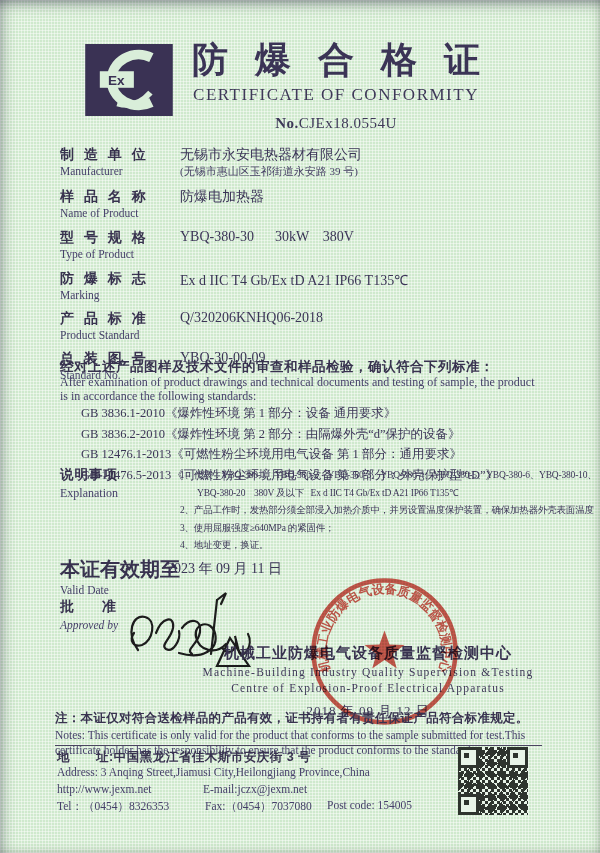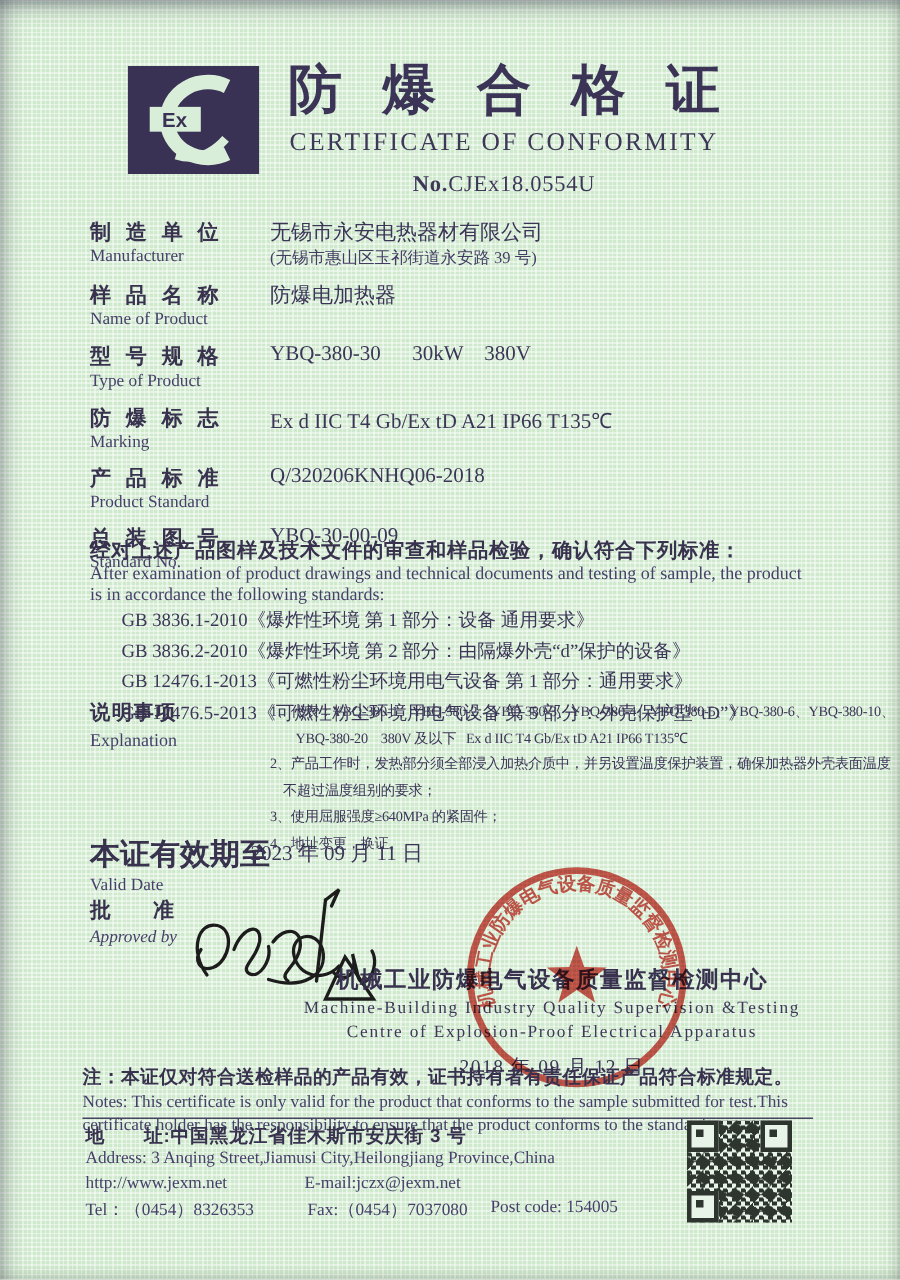--- a/index.html
+++ b/index.html
@@ -169,21 +169,20 @@
   </div>
 
   <div class="abs exp-label">
     <div class="cn">说明事项</div>
     <div class="en">Explanation</div>
   </div>
   <div class="abs exp-lines">
     <div class="pre">1、代表：YBQ-380-1、YBQ-380-2、YBQ-380-3、YBQ-380-4、YBQ-380-5、YBQ-380-6、YBQ-380-10、</div>
     <div class="pre">        YBQ-380-20    380V 及以下   Ex d IIC T4 Gb/Ex tD A21 IP66 T135℃</div>
     <div class="pre">2、产品工作时，发热部分须全部浸入加热介质中，并另设置温度保护装置，确保加热器外壳表面温度</div>
-    <div class="pre">    不超过温度组别的要求；</div>
     <div class="pre">3、使用屈服强度≥640MPa 的紧固件；</div>
     <div class="pre">4、地址变更，换证。</div>
   </div>
 
   <div class="abs valid-label">
     <div class="cn">本证有效期至</div>
     <div class="en">Valid Date</div>
   </div>
   <div class="abs valid-date">2023 年 09 月 11 日</div>
 

